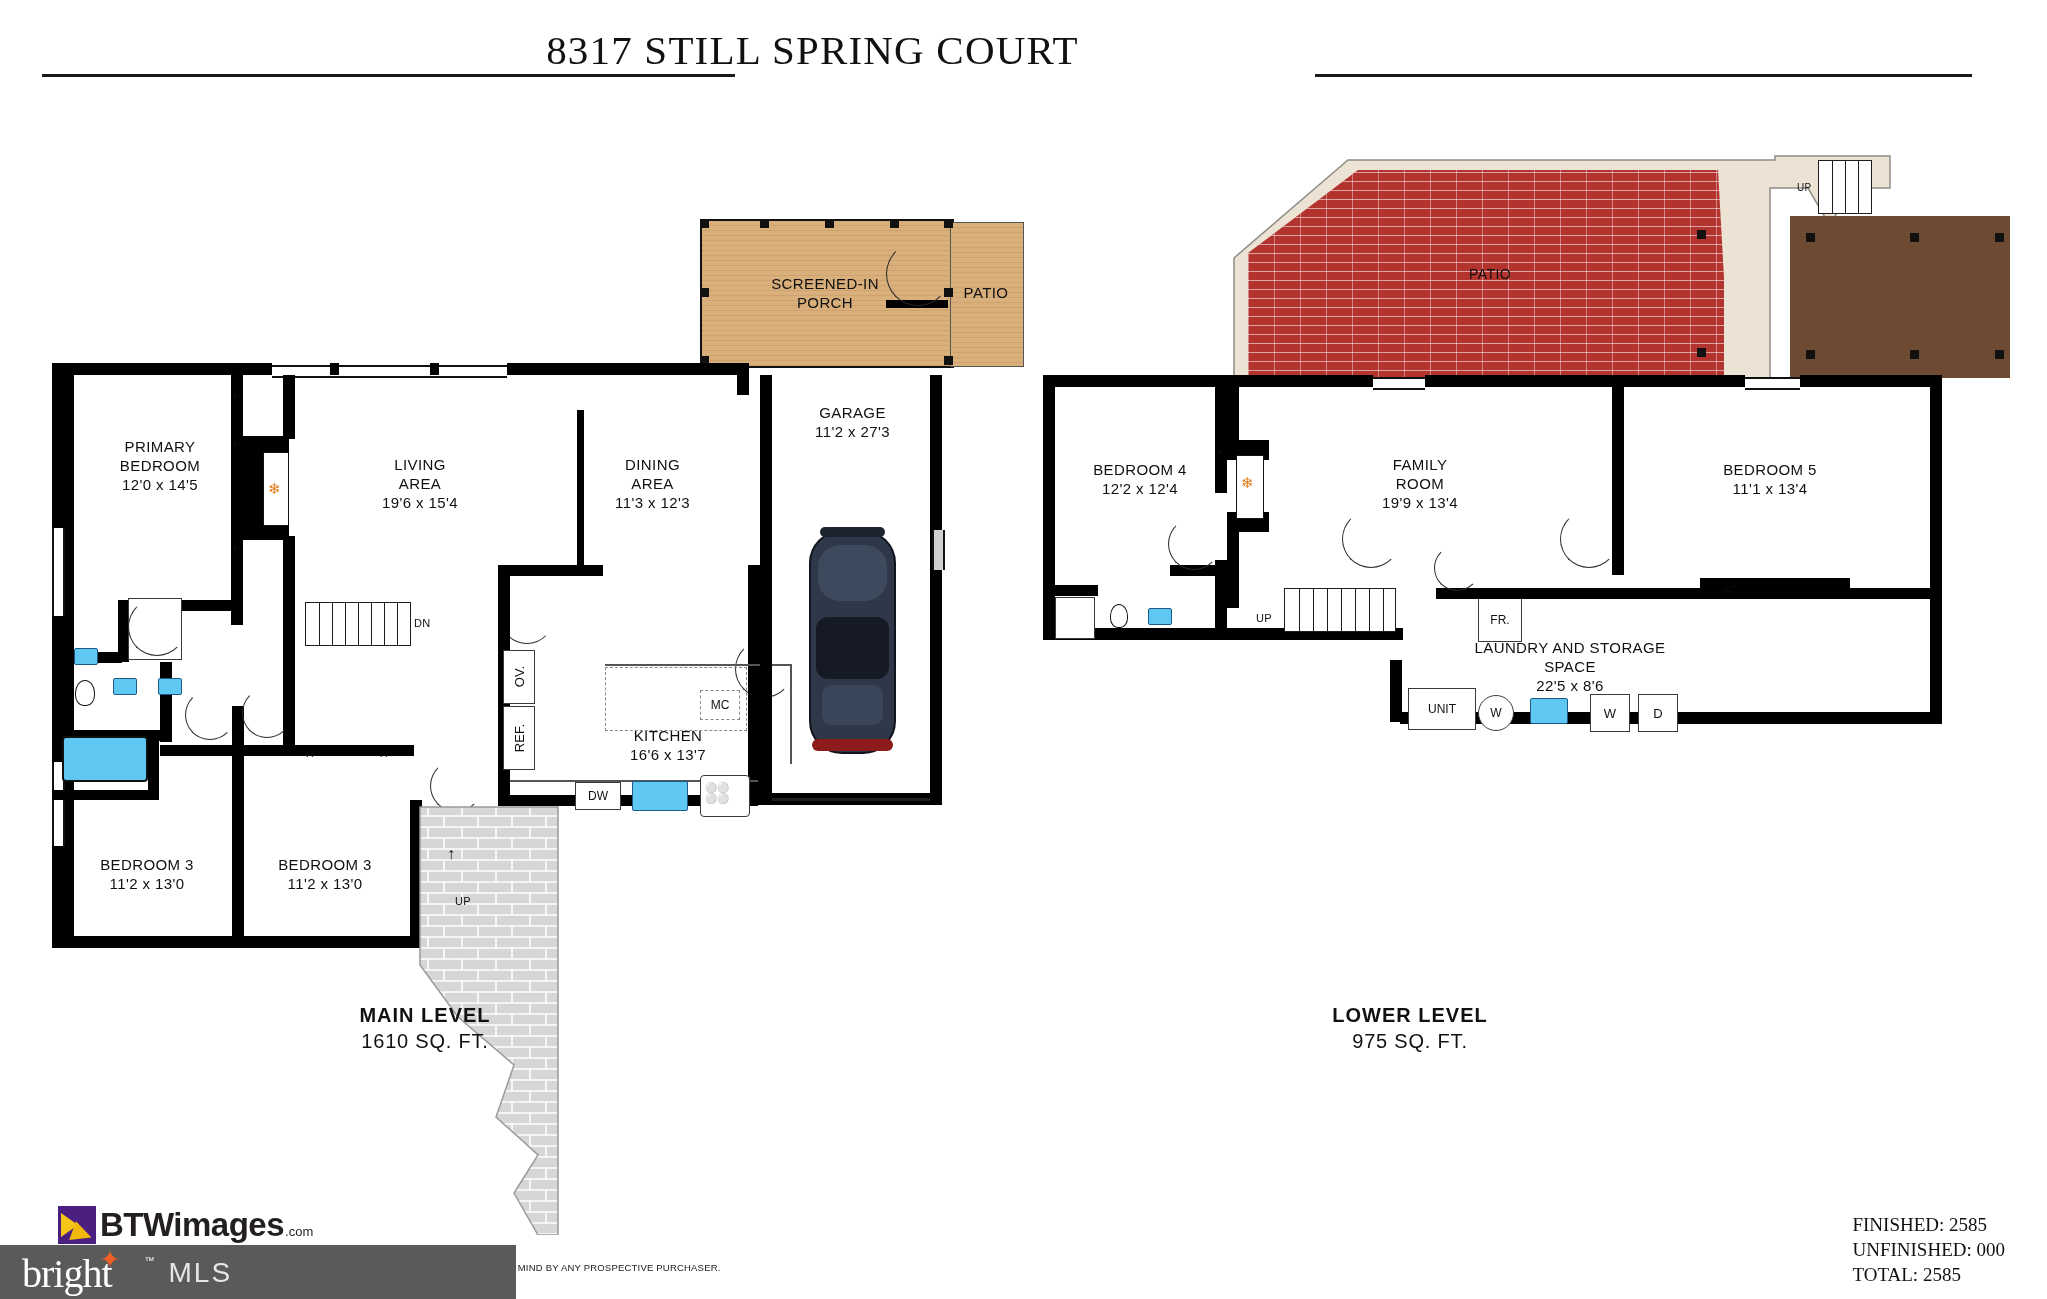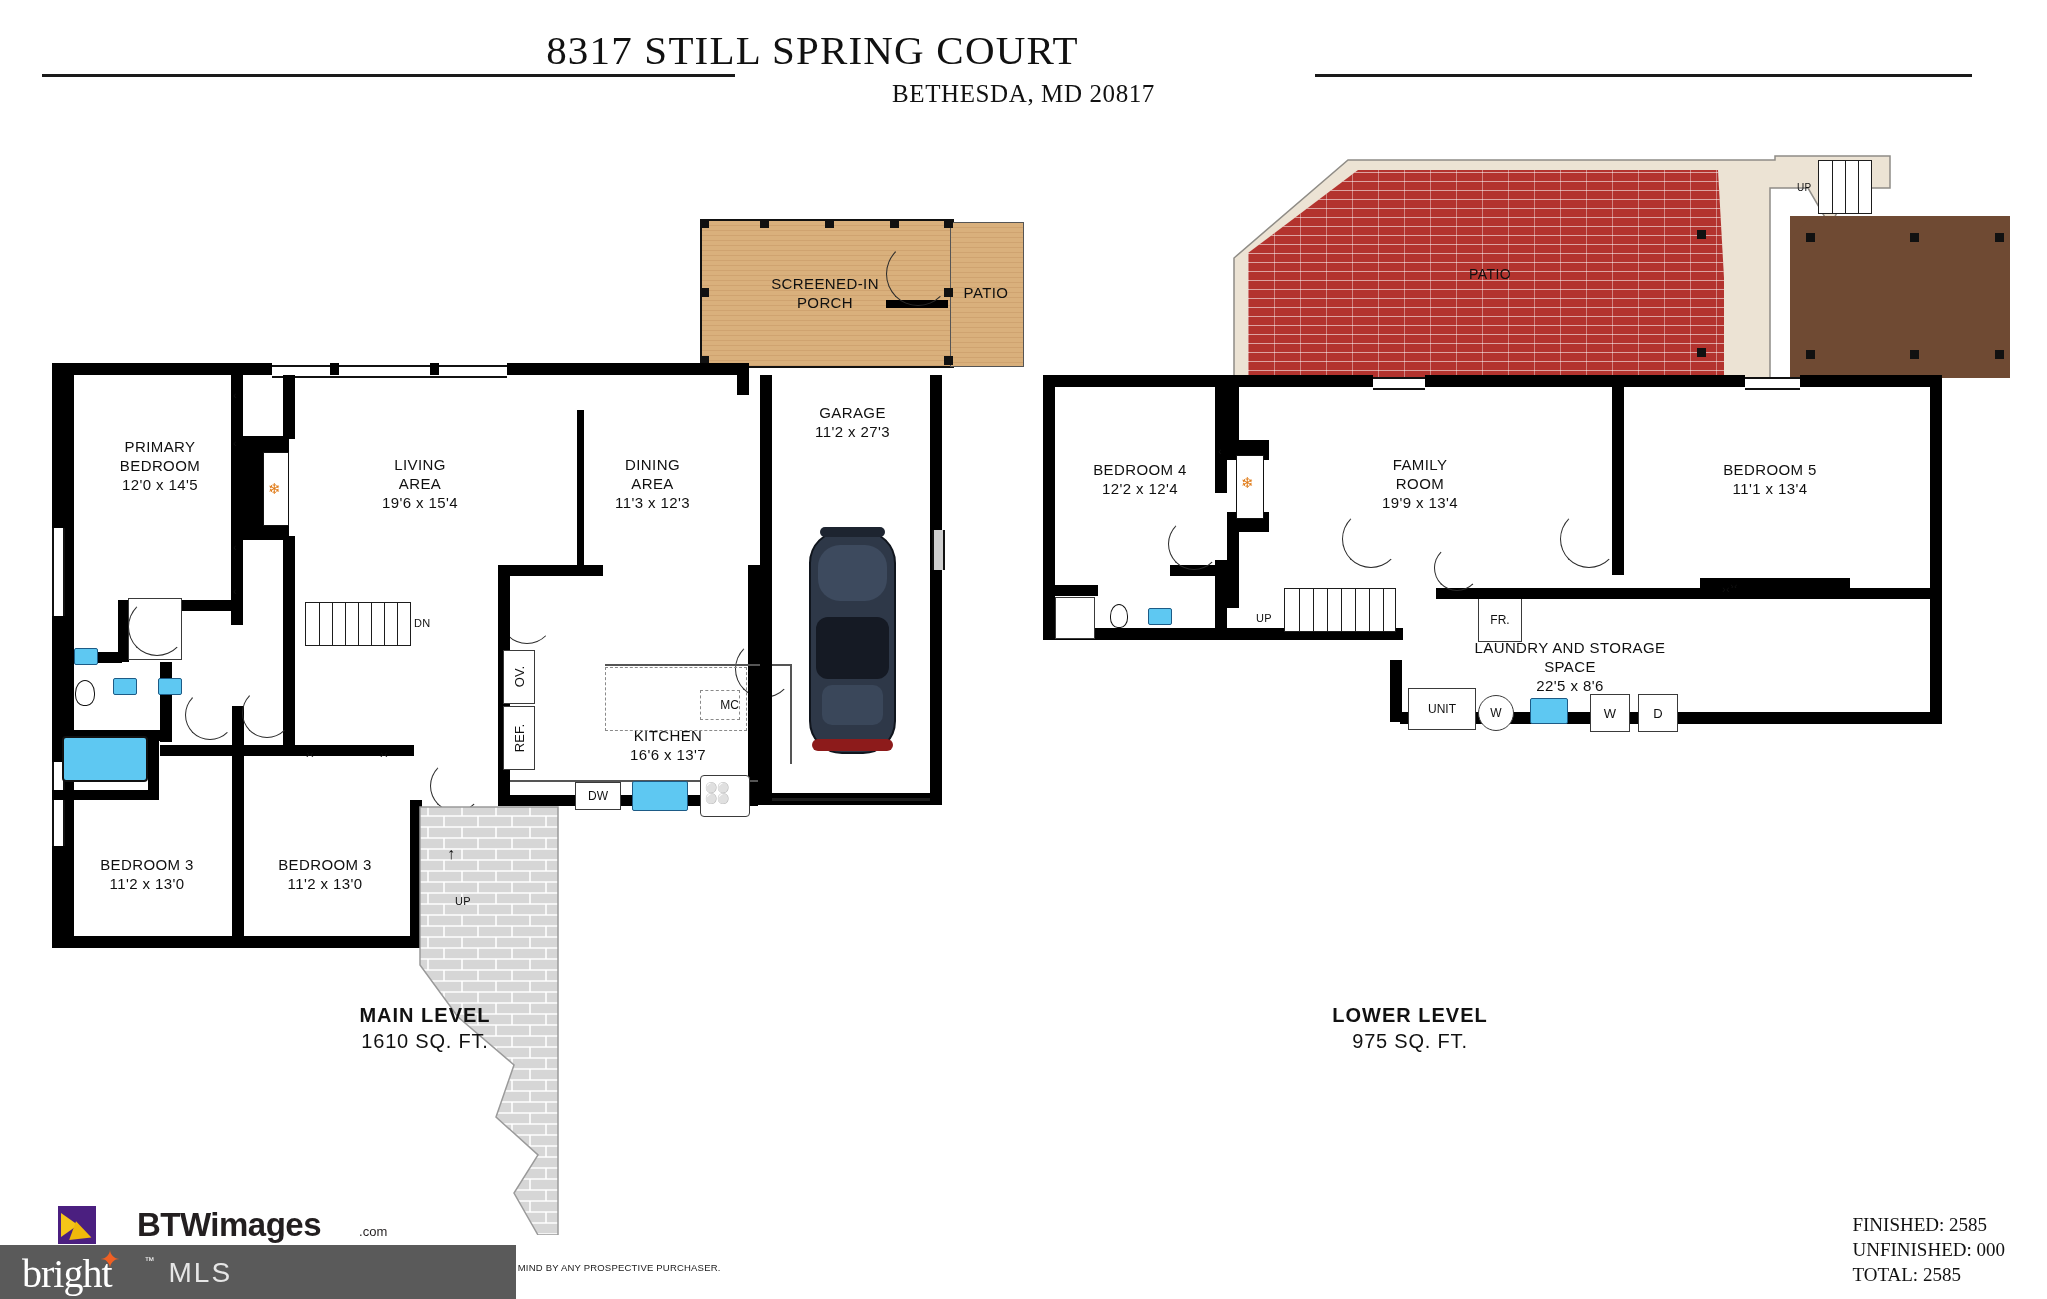--- a/index.html
+++ b/index.html
@@ -20,21 +20,21 @@
   .wall{position:absolute;background:#000;}
   .thin{position:absolute;background:#2b2b2b;}
   .room-label{position:absolute;text-align:center;font-size:15px;line-height:19px;
      letter-spacing:.4px;color:#101010;white-space:nowrap;}
   .room-label .nm{display:block;}
   .room-label .dim{display:block;}
   .tiny{position:absolute;font-size:11px;letter-spacing:.3px;color:#111;}
   .box{position:absolute;border:1.4px solid #3a3a3a;background:#fff;
        display:flex;align-items:center;justify-content:center;font-size:13px;color:#111;}
   .boxd{position:absolute;border:1.4px dashed #8a8a8a;background:transparent;
-       display:flex;align-items:center;justify-content:flex-end;font-size:13px;color:#111;}
+       display:flex;align-items:center;justify-content:center;font-size:13px;color:#111;}
   .vlabel{writing-mode:vertical-rl;transform:rotate(180deg);}
   .win{position:absolute;background:#fff;border-top:2px solid #111;border-bottom:2px solid #111;}
   .door-arc{position:absolute;border:1.5px solid #2a2a2a;border-radius:50%;
             border-right-color:transparent;border-top-color:transparent;}
   .fire{position:absolute;background:#fff;border:1.5px solid #111;}
   .flame{position:absolute;color:#e07b18;font-size:15px;line-height:15px;}
   .stair{position:absolute;border:1.3px solid #1d1d1d;background:#fff;}
   .stair i{position:absolute;top:0;bottom:0;width:0;border-left:1.2px solid #1d1d1d;}
   .sink{position:absolute;background:#5ec8f2;border:1.5px solid #1d5b86;border-radius:2px;}
   .tub{position:absolute;background:#5ec8f2;border:2px solid #111;border-radius:4px;}
@@ -55,21 +55,21 @@
 
   
   #driveway{position:absolute;}
 
   
   .level-cap{position:absolute;text-align:center;width:360px;}
   .level-cap .l1{display:block;font-size:20px;font-weight:bold;letter-spacing:1px;}
   .level-cap .l2{display:block;font-size:20px;letter-spacing:.8px;margin-top:3px;}
 
   
-  #btw{position:absolute;left:58px;top:1206px;display:flex;align-items:center;gap:37px;}
+  #btw{position:absolute;left:58px;top:1206px;display:flex;align-items:center;}
   #btw .mark{width:38px;height:38px;background:#4b1f80;position:relative;margin-right:4px;}
   #btw .mark:before{content:"";position:absolute;left:3px;top:7px;width:0;height:0;
       border-left:17px solid #f5c518;border-top:12px solid transparent;border-bottom:12px solid transparent;}
   #btw .mark:after{content:"";position:absolute;left:14px;top:18px;width:0;height:0;
       border-left:20px solid #f0b90b;border-top:10px solid transparent;border-bottom:10px solid transparent;
       transform:rotate(20deg);}
   #btw .wordmark{font-size:33px;font-weight:bold;color:#231f20;letter-spacing:-.5px;}
   #btw .dotcom{font-size:13px;color:#231f20;margin-left:1px;align-self:flex-end;margin-bottom:5px;}
   #disclaimer{position:absolute;left:150px;top:1262px;font-size:9.5px;letter-spacing:.2px;color:#1a1a1a;white-space:nowrap;}
   #bright{position:absolute;left:0;top:1245px;width:516px;height:56px;background:#5a5a5a;
@@ -84,21 +84,20 @@
   #stats{position:absolute;right:42px;top:1212px;text-align:left;
      font-family:"Liberation Serif",serif;font-size:19px;line-height:25px;color:#111;}
 </style>
 </head>
 <body>
 
 <div id="title-block">
   <div id="title-rule"></div>
   <div class="rule-mask" style="left:735px;width:580px;"></div>
   <div id="title-text">8317 STILL SPRING COURT</div>
-  <div id="subtitle-text">BETHESDA, MD 20817</div>
 </div>
 
 <div id="main-level">
 
   <div id="porch" style="left:700px;top:219px;width:250px;height:145px;"></div>
   <div class="room-label" style="left:720px;top:274px;width:210px;">
     <span class="nm">SCREENED-IN</span>
     <span class="nm">PORCH</span>
   </div>
   <div id="deck" style="left:950px;top:222px;width:72px;height:143px;"></div>

